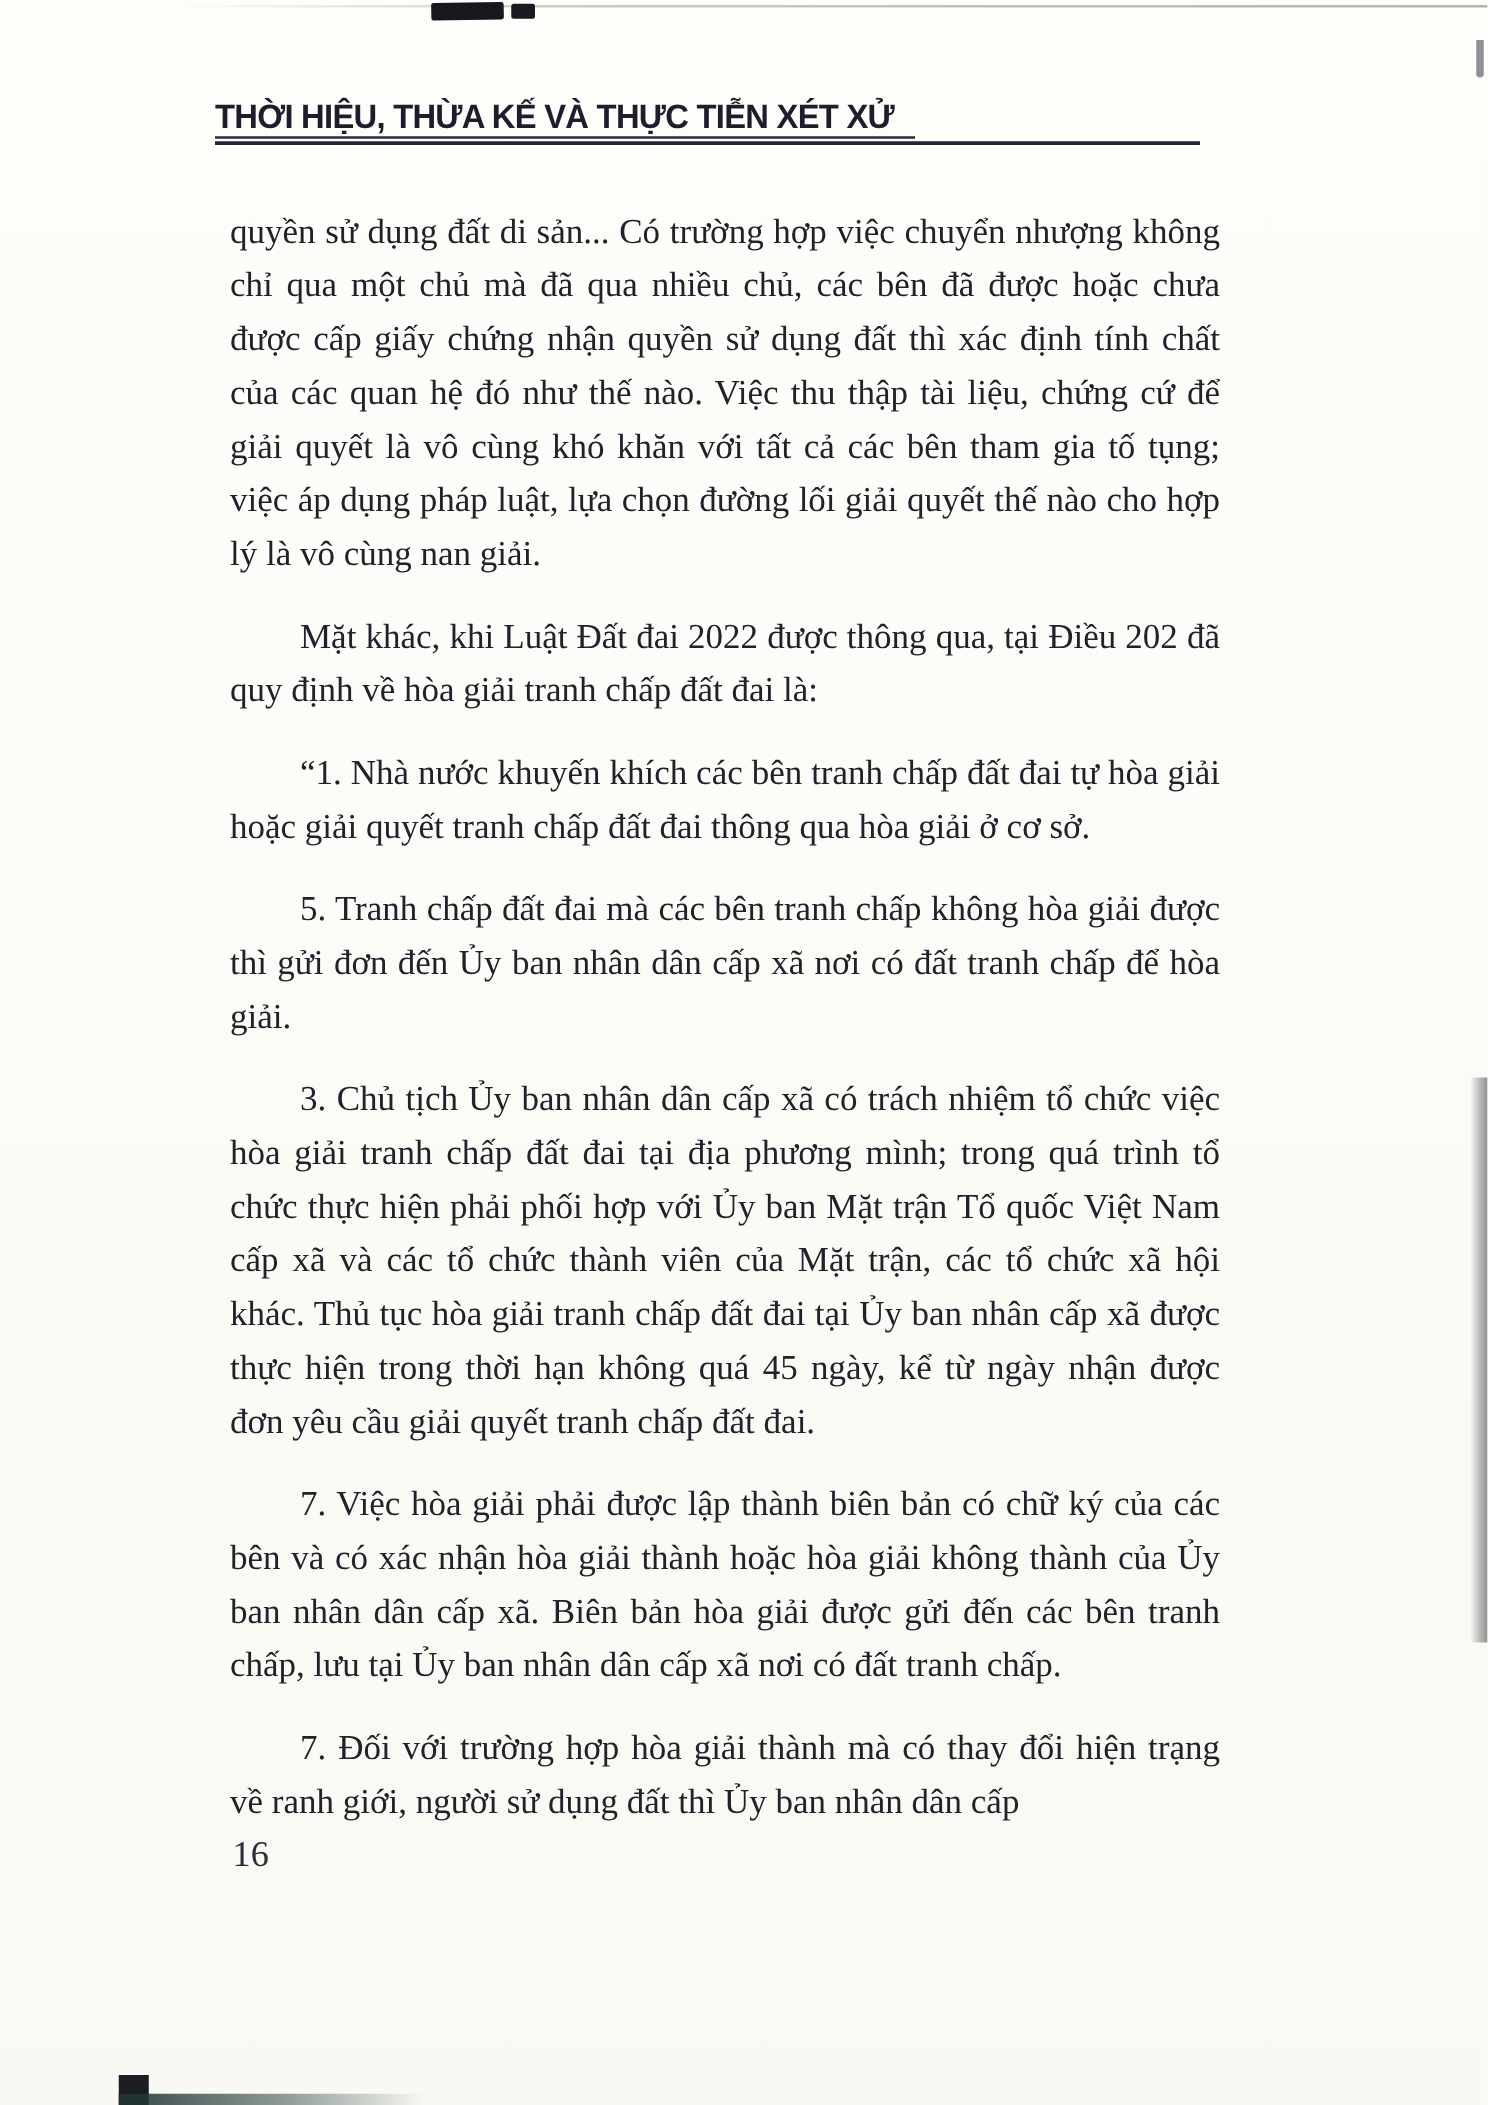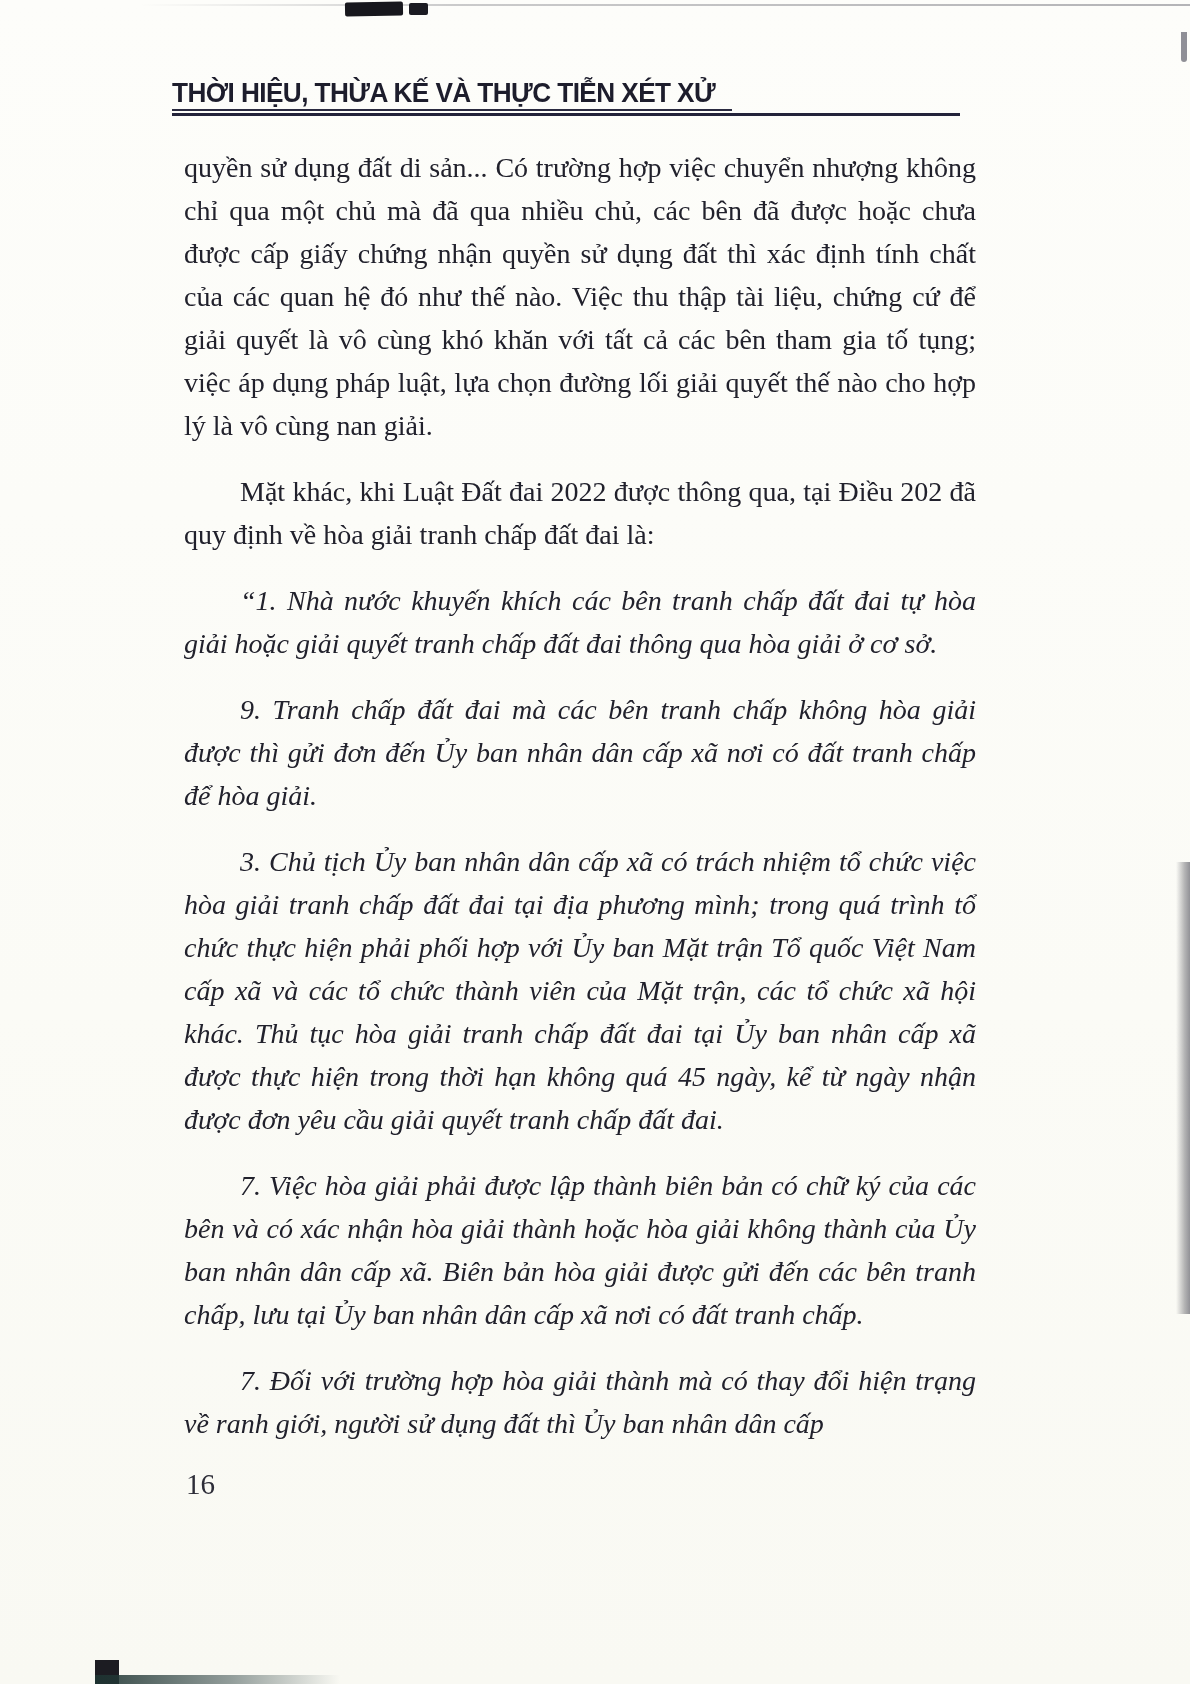--- a/index.html
+++ b/index.html
@@ -51,30 +51,30 @@
     left: 0;
     top: 31px;
     width: 560px;
     height: 2px;
     background: #2a2a40;
   }
   
   .body-text {
     position: absolute;
     left: 184px;
-    top: 146px;
+    top: 164px;
     width: 792px;
     color: #21212c;
     font-size: 28px;
     line-height: 43px;
     text-align: justify;
   }
   .para { margin: 0 0 23px 0; }
   .para.indent { text-indent: 56px; }
-  .para.quote { font-style: italic; }
+  .para.quote { }
   
   .page-number {
     position: absolute;
     left: 186px;
     top: 1468px;
     font-size: 29px;
     color: #2d2d38;
   }
   
   .artifact { position: absolute; pointer-events: none; }
@@ -123,21 +123,21 @@
   <header class="header">
     <span class="header-text">THỜI HIỆU, THỪA KẾ VÀ THỰC TIỄN XÉT XỬ</span>
     <div class="header-rule-2"></div>
     <div class="header-rule"></div>
   </header>
 
   <main class="body-text">
     <p class="para">quyền sử dụng đất di sản... Có trường hợp việc chuyển nhượng không chỉ qua một chủ mà đã qua nhiều chủ, các bên đã được hoặc chưa được cấp giấy chứng nhận quyền sử dụng đất thì xác định tính chất của các quan hệ đó như thế nào. Việc thu thập tài liệu, chứng cứ để giải quyết là vô cùng khó khăn với tất cả các bên tham gia tố tụng; việc áp dụng pháp luật, lựa chọn đường lối giải quyết thế nào cho hợp lý là vô cùng nan giải.</p>
     <p class="para indent">Mặt khác, khi Luật Đất đai 2022 được thông qua, tại Điều 202 đã quy định về hòa giải tranh chấp đất đai là:</p>
     <p class="para indent quote">“1. Nhà nước khuyến khích các bên tranh chấp đất đai tự hòa giải hoặc giải quyết tranh chấp đất đai thông qua hòa giải ở cơ sở.</p>
-    <p class="para indent quote">9. Tranh chấp đất đai mà các bên tranh chấp không hòa giải được thì gửi đơn đến Ủy ban nhân dân cấp xã nơi có đất tranh chấp để hòa giải.</p>
+    <p class="para indent quote">5. Tranh chấp đất đai mà các bên tranh chấp không hòa giải được thì gửi đơn đến Ủy ban nhân dân cấp xã nơi có đất tranh chấp để hòa giải.</p>
     <p class="para indent quote">3. Chủ tịch Ủy ban nhân dân cấp xã có trách nhiệm tổ chức việc hòa giải tranh chấp đất đai tại địa phương mình; trong quá trình tổ chức thực hiện phải phối hợp với Ủy ban Mặt trận Tổ quốc Việt Nam cấp xã và các tổ chức thành viên của Mặt trận, các tổ chức xã hội khác. Thủ tục hòa giải tranh chấp đất đai tại Ủy ban nhân cấp xã được thực hiện trong thời hạn không quá 45 ngày, kể từ ngày nhận được đơn yêu cầu giải quyết tranh chấp đất đai.</p>
     <p class="para indent quote">7. Việc hòa giải phải được lập thành biên bản có chữ ký của các bên và có xác nhận hòa giải thành hoặc hòa giải không thành của Ủy ban nhân dân cấp xã. Biên bản hòa giải được gửi đến các bên tranh chấp, lưu tại Ủy ban nhân dân cấp xã nơi có đất tranh chấp.</p>
     <p class="para indent quote">7. Đối với trường hợp hòa giải thành mà có thay đổi hiện trạng về ranh giới, người sử dụng đất thì Ủy ban nhân dân cấp</p>
   </main>
 
   <div class="page-number">16</div>
 
 </div>
 
 </body></html>

